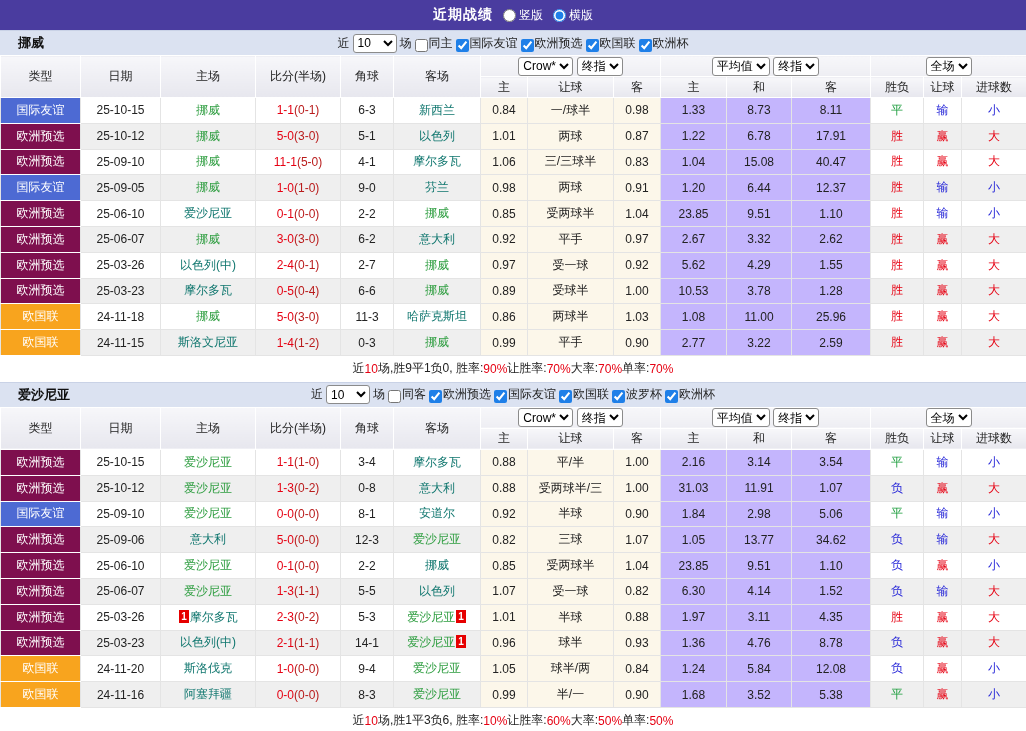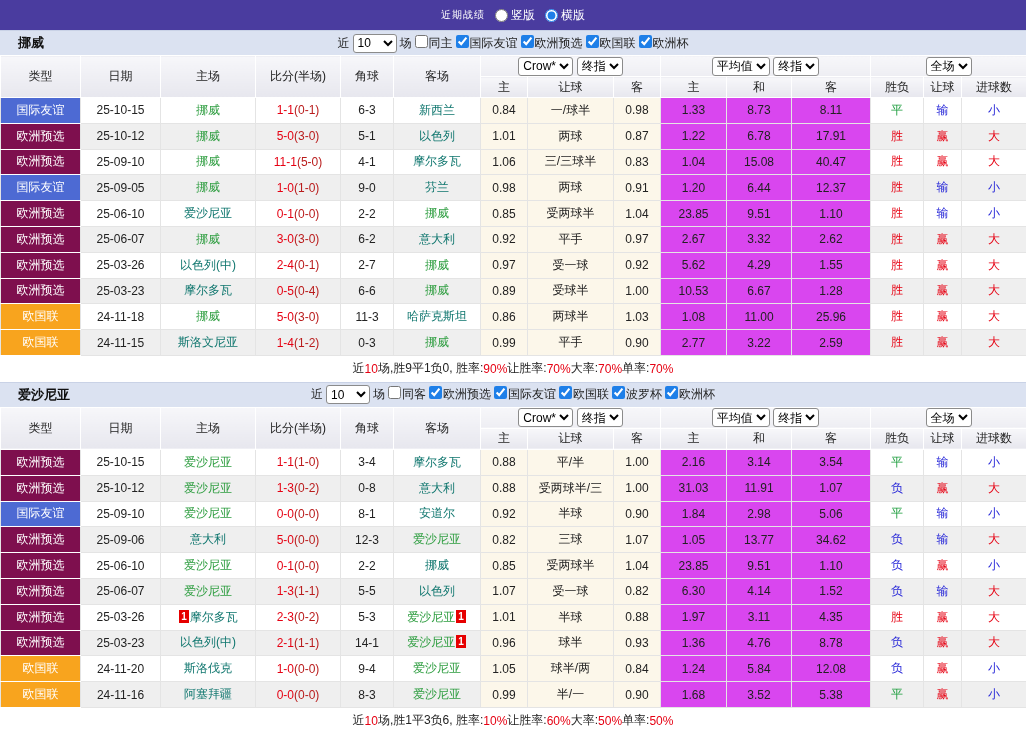--- a/index.html
+++ b/index.html
@@ -1,41 +1,41 @@
 <!DOCTYPE html>
 <html><head>
 <meta charset="utf-8">
 <style>
   * { margin:0; padding:0; box-sizing:border-box; }
   body { font-family:"Liberation Sans","DejaVu Sans",sans-serif; background:#fff; }
   .page { width:1026px; height:731px; overflow:hidden; background:#fff; }
 
   .title-bar { height:30px; background:#4a3c9f; display:flex; align-items:center; justify-content:center; gap:10px; }
-  .title-bar .title { color:#fff; font-weight:normal; font-size:10px; letter-spacing:1px; }
+  .title-bar .title { color:#fff; font-weight:bold; font-size:14px; letter-spacing:1px; }
   .radio-opt { color:#fff; font-size:12px; display:flex; align-items:center; gap:3px; cursor:pointer; }
   input[type=radio], input[type=checkbox] { accent-color:#1e7fe8; width:13px; height:13px; margin:0; }
 
   .filter-bar { position:relative; height:25px; background:#dbe2f1; border-top:1px solid #c9d2e6;
     display:flex; align-items:center; justify-content:center; font-size:12px; color:#222; }
   .team-name { position:absolute; left:18px; font-weight:bold; font-size:13px; color:#111; }
   .filter-controls { display:flex; align-items:center; gap:3px; }
-  .filter-controls label { display:flex; align-items:flex-start; gap:1px; cursor:pointer; }
+  .filter-controls label { display:flex; align-items:flex-end; gap:1px; cursor:pointer; }
   select { font-size:12px; height:19px; border:1px solid #8b8b8b; border-radius:3px; background:#fff; color:#000; }
   .count-select { width:44px; }
 
   table { width:1026px; table-layout:fixed; border-collapse:collapse; }
   thead td { height:21px; background:linear-gradient(#f7f7fa,#e7e7ee); border:1px solid #fff;
     font-size:12px; color:#222; text-align:center; white-space:nowrap; overflow:hidden; }
   .selcell { background:linear-gradient(#f7f7fa,#eeeef3); }
   tbody td { height:25.8px; border:1px solid #e4e4e4; font-size:12px; color:#222; text-align:center;
     white-space:nowrap; overflow:hidden; }
   tr.odd .plain { background:#fff; }
   tr.even .plain { background:#efefef; }
   .crow { background:#fcf7ea; }
-  .avg  { background:#d946ef; }
+  .avg  { background:#c4b5fd; }
   td.type { color:#fff; border-color:#fff #e4e4e4; font-size:12px; }
   .type-blue   { background:#4d6ad3; }
   .type-maroon { background:#7e0f4e; }
   .type-orange { background:#f8a41e; }
   .tname { color:#0f766e; }
   .tname.focus { color:#2f9e41; }
   .ft { color:#e60012; }
   .ht { color:#b91c1c; }
   .card { display:inline-block; background:#e60000; color:#fff; font-size:10px; line-height:13px;
     padding:0 2px; margin:0 1px; font-weight:bold; vertical-align:1px; }
@@ -266,21 +266,21 @@
     <td class="type type-maroon">欧洲预选</td>
     <td class="plain">25-03-23</td>
     <td class="plain home-cell"><span class="tname">摩尔多瓦</span></td>
     <td class="plain"><span class="ft">0-5</span><span class="ht">(0-4)</span></td>
     <td class="plain">6-6</td>
     <td class="plain away-cell"><span class="tname focus">挪威</span></td>
     <td class="crow">0.89</td>
     <td class="crow">受球半</td>
     <td class="crow">1.00</td>
     <td class="avg">10.53</td>
-    <td class="avg">6.67</td>
+    <td class="avg">3.78</td>
     <td class="avg">1.28</td>
     <td class="plain res-wdl"><span class="c-r">胜</span></td>
     <td class="plain res-handicap"><span class="c-r">赢</span></td>
     <td class="plain res-goals"><span class="c-r">大</span></td>
   </tr>
             <tr class="odd">
     <td class="type type-orange">欧国联</td>
     <td class="plain">24-11-18</td>
     <td class="plain home-cell"><span class="tname focus">挪威</span></td>
     <td class="plain"><span class="ft">5-0</span><span class="ht">(3-0)</span></td>

